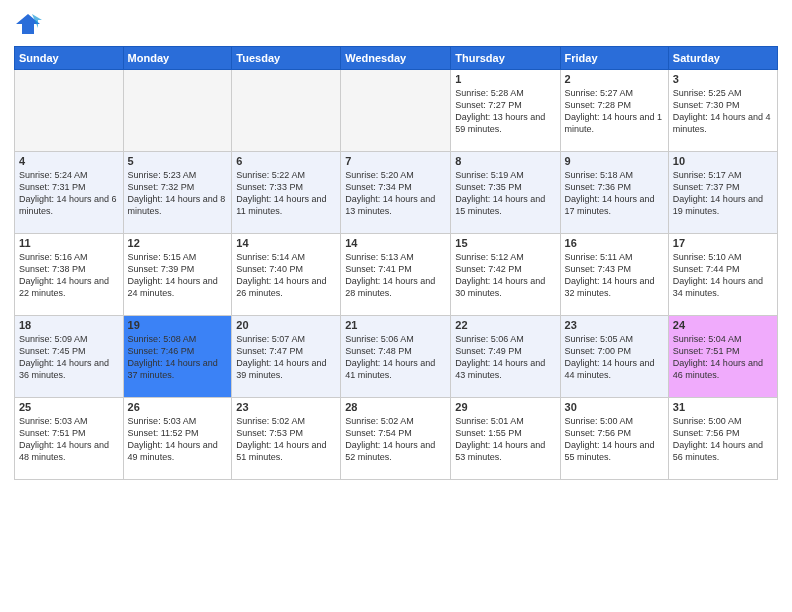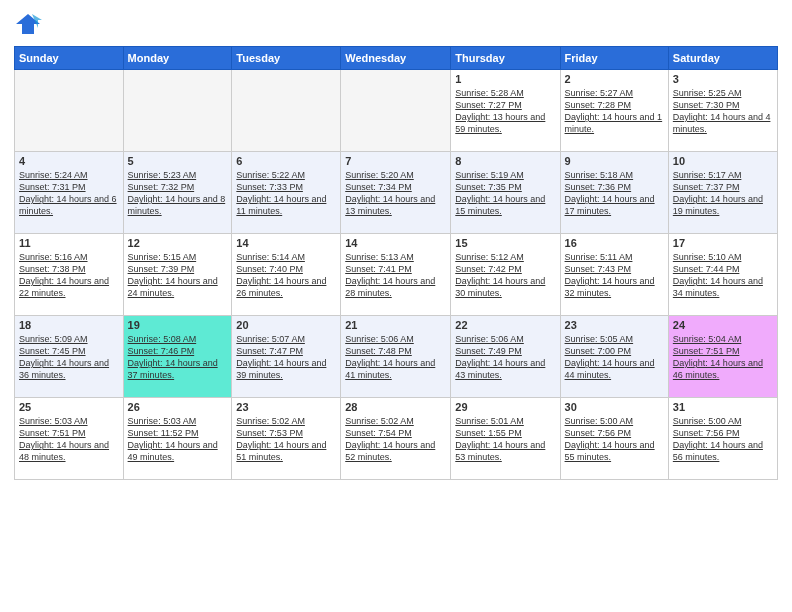--- a/index.html
+++ b/index.html
@@ -93,21 +93,20 @@
       font-size: 11px;
       font-weight: bold;
       color: #333;
       display: block;
       margin-bottom: 2px;
     }
     .day-info {
       font-size: 9px;
       color: #333;
       line-height: 1.35;
-      text-decoration: underline;
     }
     .calendar tbody tr:nth-child(even) td:not(.empty) {
       background: #eef2fb;
     }
   </style>
 </head>
 <body>
 
 <div class="page">
   <div class="header">
@@ -288,21 +287,21 @@
         </tr>
         <tr>
           <td style="background: rgb(238, 242, 251); margin-left: 12px;">
         <span class="day-num">18</span>
         <div class="day-info">
           <span>Sunrise: 5:09 AM</span><br>
           <span>Sunset: 7:45 PM</span><br>
           <span>Daylight: 14 hours and 36 minutes.</span>
         </div>
       </td>
-          <td style="background: #5eead4;">
+          <td style="background: #3b82f6;">
         <span class="day-num">19</span>
         <div class="day-info">
           <span>Sunrise: 5:08 AM</span><br>
           <span>Sunset: 7:46 PM</span><br>
           <span>Daylight: 14 hours and 37 minutes.</span>
         </div>
       </td>
           <td style="background: rgb(238, 242, 251);">
         <span class="day-num">20</span>
         <div class="day-info">

